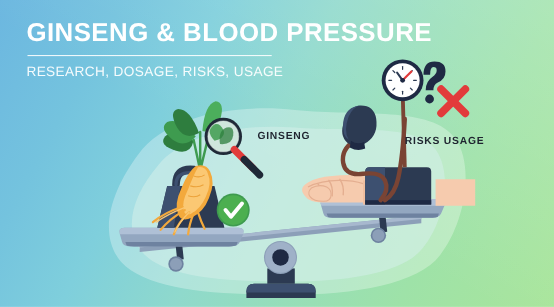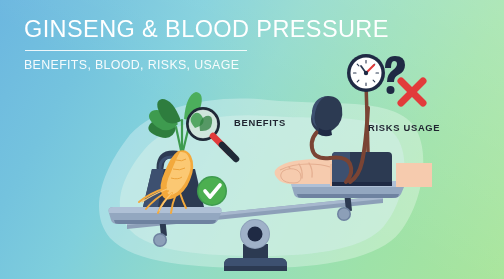--- a/index.html
+++ b/index.html
@@ -48,21 +48,21 @@
   }
   #titleblock {
     position: absolute;
     left: 24px;
     top: 17px;
     width: 420px;
   }
   #title {
     margin: 0;
     font-size: 23.5px;
-    font-weight: normal;
+    font-weight: bold;
     letter-spacing: 0.4px;
     color: #ffffff;
     line-height: 1.05;
     white-space: nowrap;
   }
   #divider {
     width: 222px;
     height: 1.5px;
     background: rgba(255,255,255,0.88);
     margin: 8px 0 7px 1px;
@@ -256,22 +256,22 @@
       <path d="M385 68 q0 -12 10 -12 q10 0 10 9 q0 7 -7 10 q-4 2 -4 7 h-7 q0 -8 6 -12 q4 -3 4 -6 q0 -3 -3 -3 q-3 0 -3 7 z" fill="#1F2A44"></path>
       <circle cx="390.5" cy="90" r="4" fill="#1F2A44"></circle>
     </g>
 
     <g stroke="#E23B3B" stroke-width="7" stroke-linecap="round">
       <path d="M401 81 L423 103"></path>
       <path d="M423 81 L401 103"></path>
     </g>
   </svg>
 
-  <span class="artlabel" id="label-research">BENEFITS</span>
+  <span class="artlabel" id="label-research">GINSENG</span>
   <span class="artlabel" id="label-safe-usage">RISKS USAGE</span>
 
   <div id="titleblock">
     <h1 id="title">GINSENG &amp; BLOOD PRESSURE</h1>
     <div id="divider"></div>
-    <p id="subtitle">BENEFITS, BLOOD, RISKS, USAGE</p>
+    <p id="subtitle">RESEARCH, DOSAGE, RISKS, USAGE</p>
   </div>
 
 </div>
 
 </body></html>

